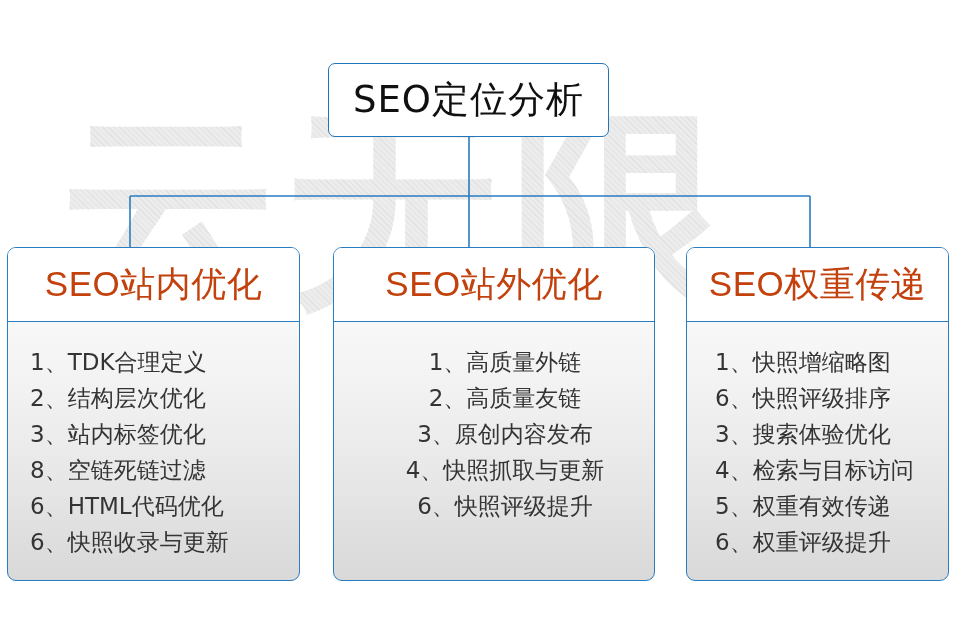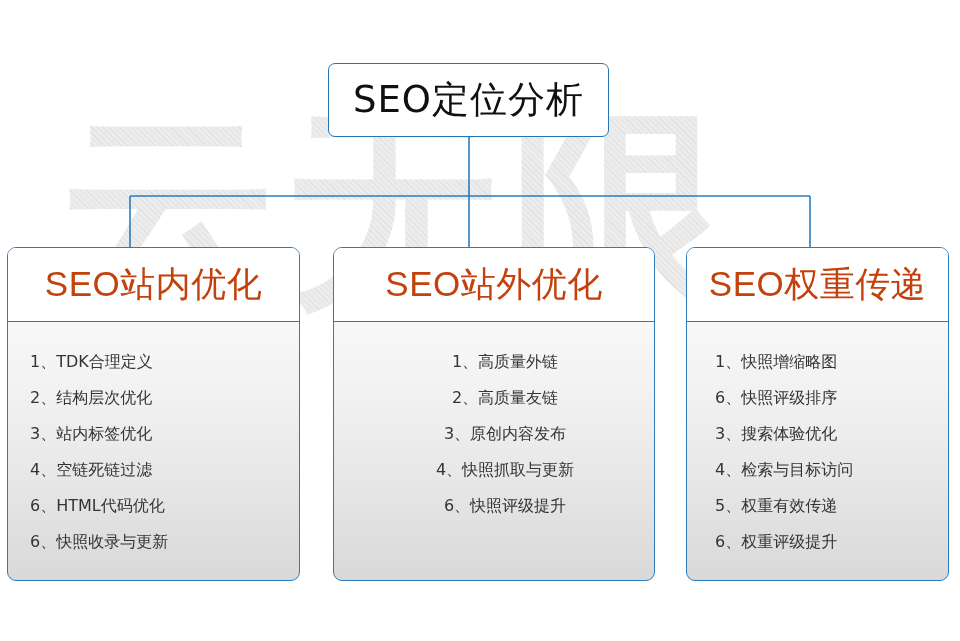--- a/index.html
+++ b/index.html
@@ -149,21 +149,21 @@
     padding: 22px 0 0 0;
     display: flex;
     flex-direction: column;
   }
   .column-list {
     list-style: none;
     margin: 0;
     padding: 0;
   }
   .list-item {
-    font-size: 16px;
+    font-size: 23px;
     line-height: 36px;
     color: #343434;
     white-space: nowrap;
     font-family: "DejaVu Sans", "Liberation Sans", sans-serif;
   }
   .col-0 .list-item { padding-left: 22px; }
   .col-1 .list-item { padding-left: 22px; text-align: center; }
   .col-2 .list-item { padding-left: 28px; }
 </style>
 </head>
@@ -195,21 +195,21 @@
 
     <div class="column col-0">
       <div class="column-header">
         <span class="column-header-label">SEO站内优化</span>
       </div>
       <div class="column-body">
         <ul class="column-list">
           <li class="list-item">1、TDK合理定义</li>
           <li class="list-item">2、结构层次优化</li>
           <li class="list-item">3、站内标签优化</li>
-          <li class="list-item">4、空链死链过滤</li>
+          <li class="list-item">8、空链死链过滤</li>
           <li class="list-item">6、HTML代码优化</li>
           <li class="list-item">6、快照收录与更新</li>
         </ul>
       </div>
     </div>
 
     <div class="column col-1">
       <div class="column-header">
         <span class="column-header-label">SEO站外优化</span>
       </div>

